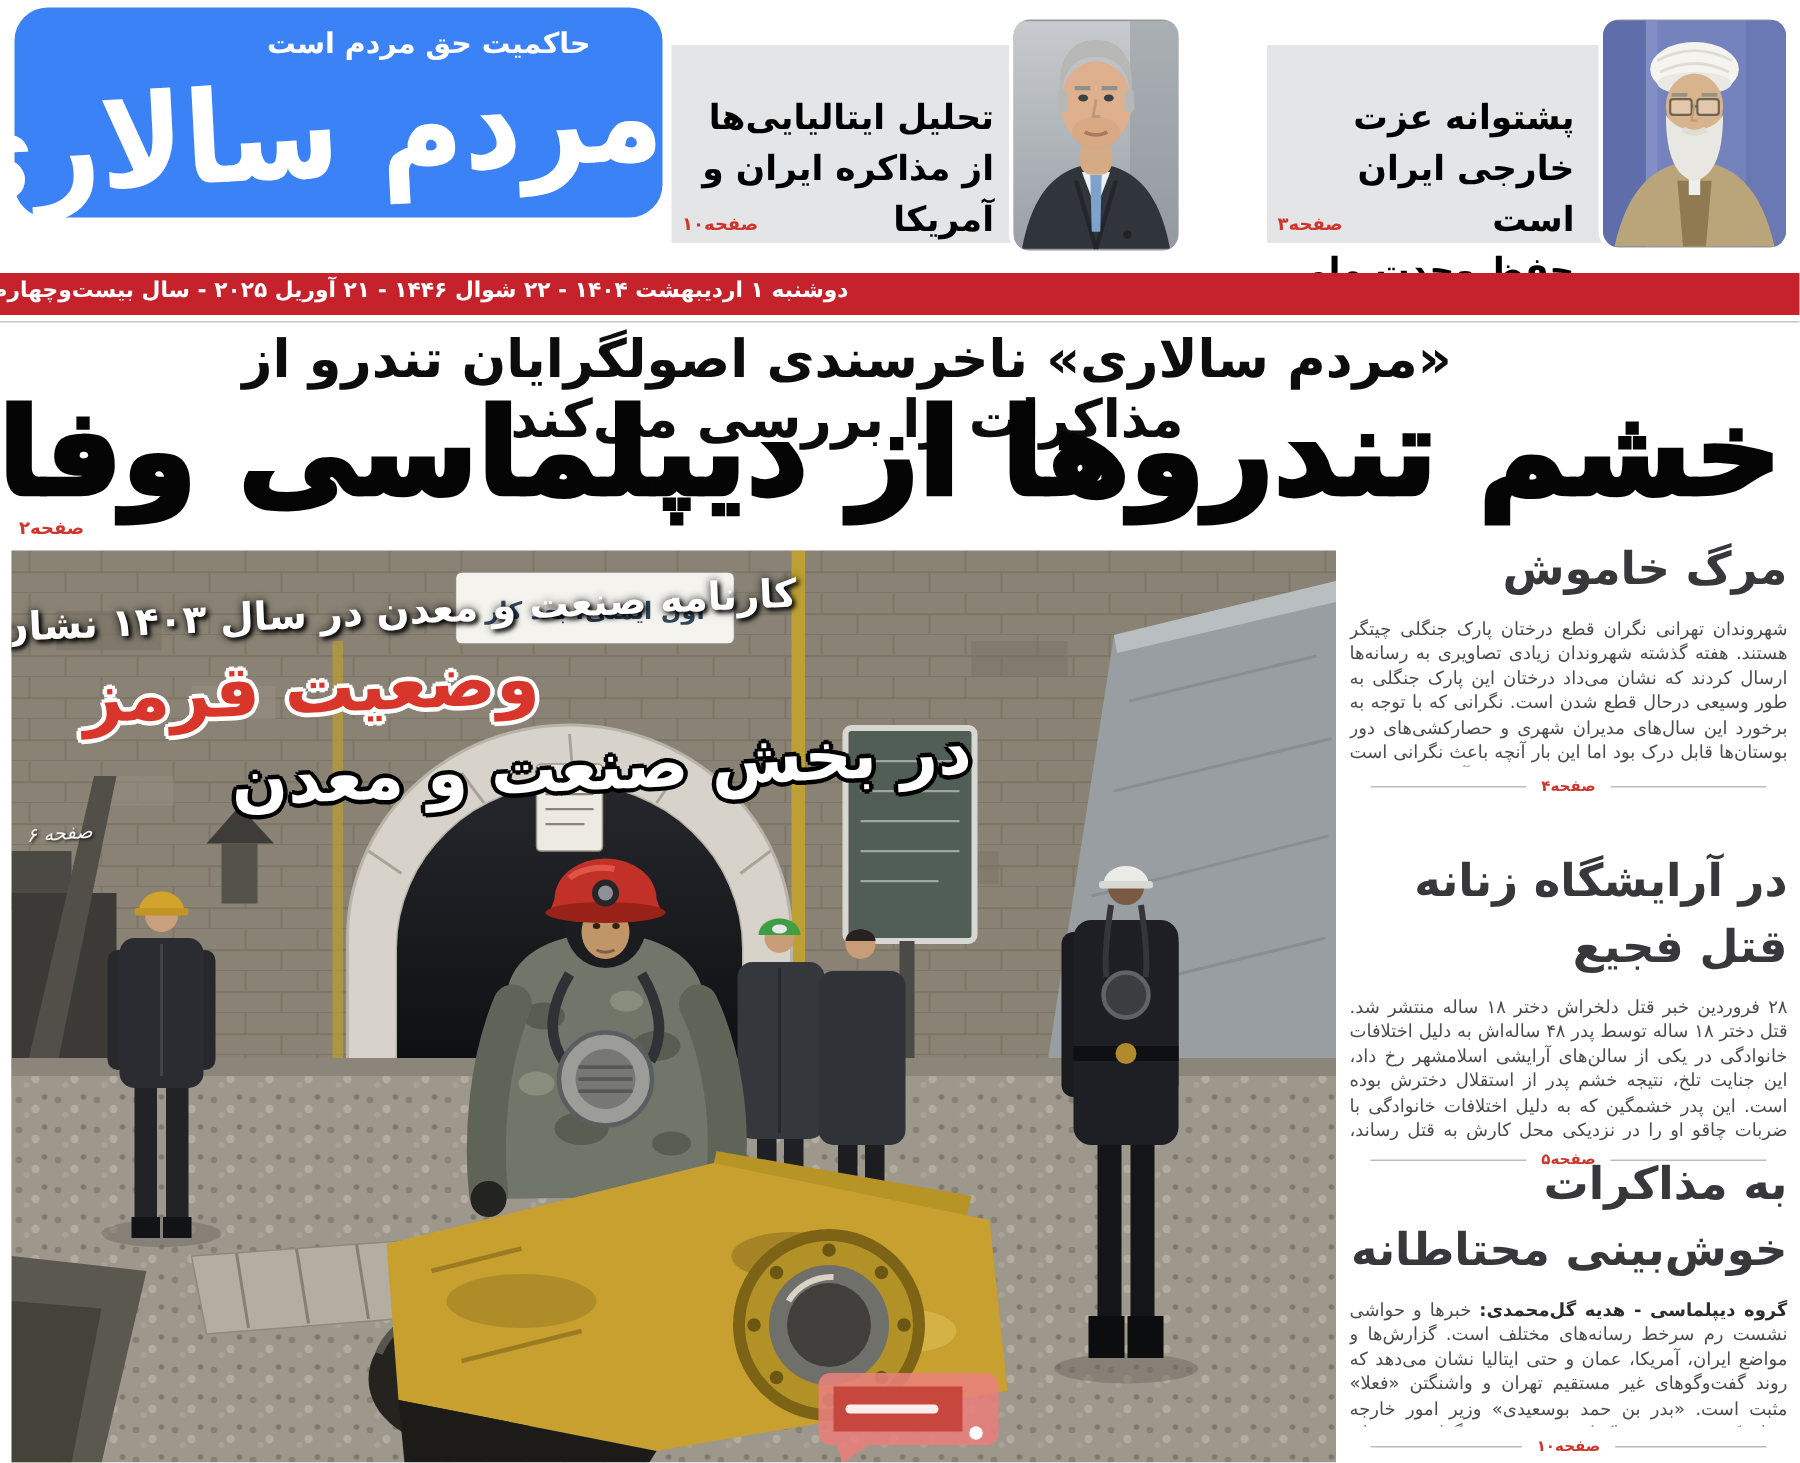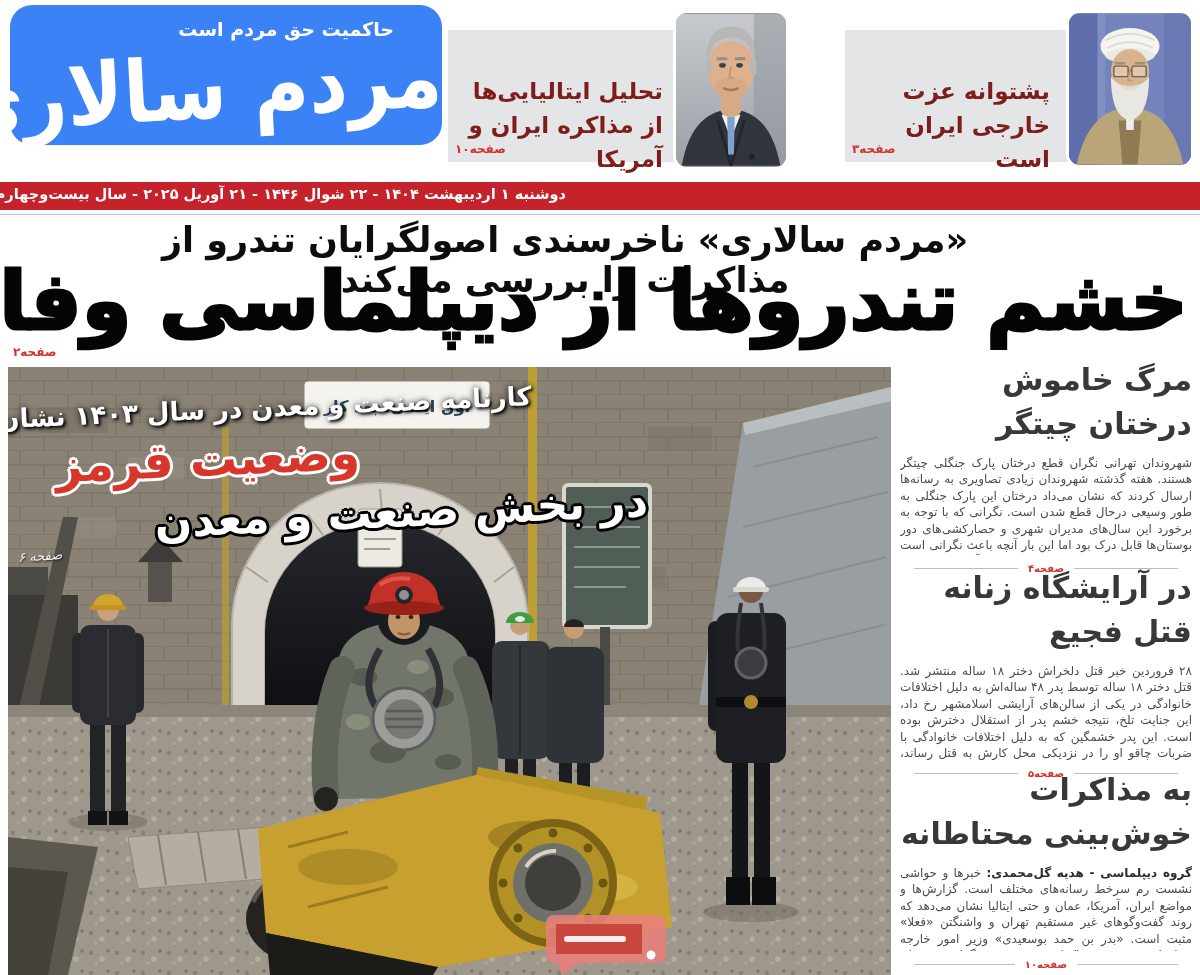--- a/index.html
+++ b/index.html
@@ -10,22 +10,22 @@
   
   .masthead { position:absolute; left:10px; top:5px; width:432px; height:140px;
               background:#3b82f6; border-radius:22px; color:#fff; }
   .masthead .slogan { position:absolute; top:13px; right:48px; font-size:19px; font-weight:bold; }
   .masthead .title { position:absolute; top:38px; left:0; right:0; text-align:center;
                      font-size:76px; font-weight:bold; letter-spacing:-2px;
                      transform:rotate(-3deg) scaleY(1.12); white-space:nowrap; }
 
   
   .card { position:absolute; top:30px; height:132px; background:#e4e5e7; }
-  .card .card-title { position:absolute; top:44px; right:42px; left:8px; text-align:right;
-                      color:#7f1d1d; font-weight:bold; font-size:23px; line-height:34px; }
+  .card .card-title { position:absolute; top:32px; right:42px; left:8px; text-align:right;
+                      color:#000000; font-weight:bold; font-size:23px; line-height:34px; }
   .page-label { color:#d0342c; font-weight:bold; font-size:12px; }
   .card .page-label { position:absolute; left:7px; bottom:6px; }
   .portrait { position:absolute; top:10px; border:3px solid #fff; border-radius:14px; overflow:hidden; background:#999; }
   .portrait svg { display:block; }
 
   
   .datestrip { position:absolute; left:0; top:182px; width:1200px; height:28px; background:#c5222b; }
   .datestrip .dateline { position:absolute; left:10px; top:4px; width:556px; text-align:right;
                          color:#fff; font-size:14.5px; font-weight:bold; white-space:nowrap; }
   .rule { position:absolute; left:0; top:214px; width:1200px; height:0; border-top:1px solid #c9c9c9; }
@@ -335,21 +335,20 @@
     <div class="ov ov-red">وضعیت قرمز</div>
     <div class="ov ov-white">در بخش صنعت و معدن</div>
     <div class="ov ov-page">صفحه ۶</div>
   </div>
 
   <div class="col">
 
     <div class="article a0">
       <h2>
         <div>مرگ خاموش</div>
-        <div>درختان چیتگر</div>
       </h2>
       <p class="body">شهروندان تهرانی نگران قطع درختان پارک جنگلی چیتگر هستند. هفته گذشته شهروندان زیادی تصاویری به رسانه‌ها ارسال کردند که نشان می‌داد درختان این پارک جنگلی به طور وسیعی درحال قطع شدن است. نگرانی که با توجه به برخورد این سال‌های مدیران شهری و حصارکشی‌های دور بوستان‌ها قابل درک بود اما این بار آنچه باعث نگرانی است تعلل در قطع و ریشه کن کردن درختان آفت زده است. درختانی که اگر سریعتر ازریشه کنده نشوند باعث...</p>
       <div class="divider">
         <span class="page-label">صفحه۴</span>
       </div>
     </div>
 
     <div class="article a1">
       <h2>
         <div>در آرایشگاه زنانه</div>

